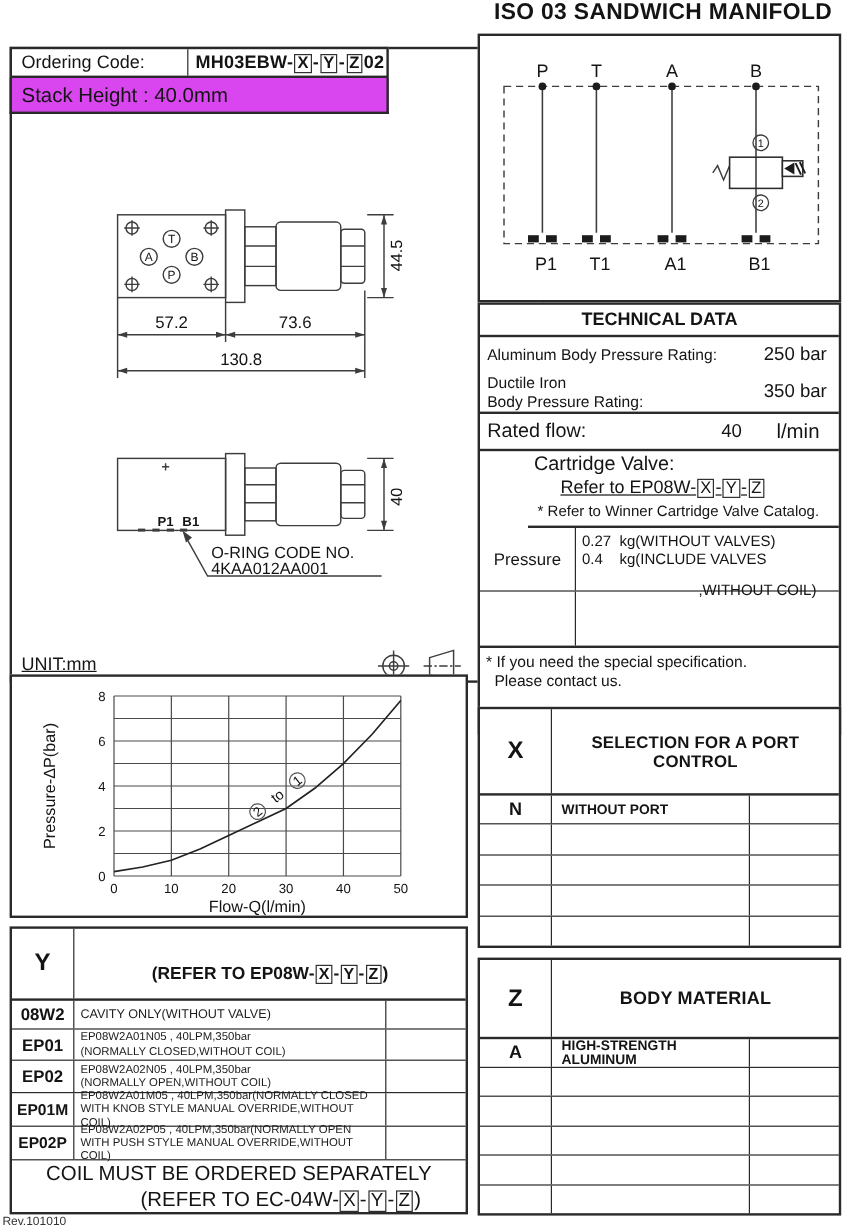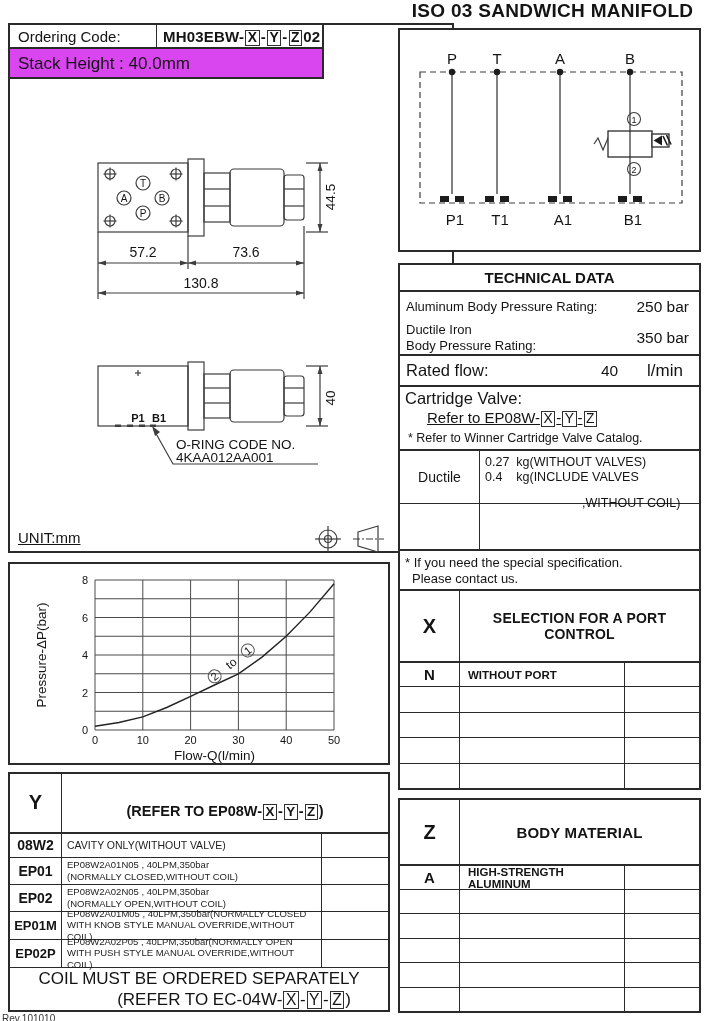--- a/index.html
+++ b/index.html
@@ -28,21 +28,21 @@
   .td-header{height:27px;border-bottom:2px solid #2a2a2a;text-align:center;font-weight:bold;font-size:15px;
              padding-top:4px;box-sizing:border-box;}
   .td-r1{height:30px;display:flex;align-items:center;box-sizing:border-box;}
   .td-r2{height:34px;display:flex;align-items:center;border-bottom:2px solid #2a2a2a;box-sizing:border-box;}
   .td-lab{flex:1;font-size:13px;padding-left:6px;line-height:1.2;}
   .td-val{font-size:15.5px;padding-right:10px;white-space:nowrap;}
   .td-flow{height:31px;display:flex;align-items:center;border-bottom:2px solid #2a2a2a;box-sizing:border-box;}
   .td-flow .fl{flex:1;font-size:16.5px;padding-left:6px;}
   .td-flow .fv{font-size:15.5px;width:46px;}
   .td-flow .fu{font-size:17px;width:52px;}
-  .td-cart{height:64px;border-bottom:2px solid #2a2a2a;box-sizing:border-box;padding:2px 0 0 5px;}
+  .td-cart{height:64px;border-bottom:2px solid #2a2a2a;box-sizing:border-box;padding:2px 0 0 5px;margin-left:40px;}
   .td-cart .c1{font-size:16.5px;}
   .td-cart .c2{font-size:15px;padding-left:22px;margin-top:1px;text-decoration:underline;}
   .td-cart .c3{font-size:12.5px;margin-top:4px;padding-left:3px;}
   .wt{border-bottom:2px solid #2a2a2a;box-sizing:border-box;}
   .wt-row{display:flex;box-sizing:border-box;}
   .wt-r1{height:53px;border-bottom:1.5px solid #2a2a2a;}
   .wt-r2{height:45px;}
   .wt-c1{width:80px;border-right:1.5px solid #2a2a2a;display:flex;align-items:center;justify-content:center;
          font-size:14px;box-sizing:border-box;}
   .wt-c2{flex:1;font-size:12.5px;padding:4px 0 0 5px;line-height:1.22;}
@@ -87,21 +87,21 @@
   .y-footer{flex:1;display:flex;flex-direction:column;justify-content:center;text-align:center;font-size:17px;line-height:1.25;}
   .y-footer .f2{padding-left:70px;}
 
   .footer-note{position:absolute;left:2px;top:1013px;font-size:10px;color:#333;}
 </style>
 </head>
 <body>
 
 <div class="sheet">
 
-  <div class="panel" style="left:8px;top:23px;width:446px;height:530px">
+  <div class="panel" style="left:8px;top:39px;width:446px;height:530px">
 
     <div class="oc-row">
       <div class="oc-label">Ordering Code:</div>
       <div class="oc-code"><span>MH03EBW-</span><span><span class="xbox">X</span>-<span class="xbox">Y</span>-<span class="xbox">Z</span></span><span>02</span></div>
     </div>
     <div class="sh-row">Stack Height : 40.0mm</div>
 
     <svg class="abs" style="left:78px;top:126px" width="304" height="156" viewBox="0 0 304 156">
       <g stroke="#3d3d3d" stroke-width="1.2" fill="none">
         <rect x="10" y="12" width="90" height="69"></rect>
@@ -353,21 +353,21 @@
       <text x="97" y="34" font-size="15" text-anchor="middle">T</text>
       <text x="160" y="34" font-size="15" text-anchor="middle">A</text>
       <text x="230" y="34" font-size="15" text-anchor="middle">B</text>
       <text x="55" y="195" font-size="15" text-anchor="middle">P1</text>
       <text x="100" y="195" font-size="15" text-anchor="middle">T1</text>
       <text x="163" y="195" font-size="15" text-anchor="middle">A1</text>
       <text x="233" y="195" font-size="15" text-anchor="middle">B1</text>
     </svg>
   </div>
 
-  <div class="panel tdp" style="left:398px;top:263px;width:303px;height:360px">
+  <div class="panel tdp" style="left:398px;top:252px;width:303px;height:360px">
     <div class="td-header">TECHNICAL DATA</div>
     <div class="td-r1">
       <div class="td-lab">Aluminum Body Pressure Rating:</div>
       <div class="td-val">250 bar</div>
     </div>
     <div class="td-r2">
       <div class="td-lab">
         <div>Ductile Iron</div>
         <div>Body Pressure Rating:</div>
       </div>
@@ -378,21 +378,21 @@
       <div class="fv">40</div>
       <div class="fu">l/min</div>
     </div>
     <div class="td-cart">
       <div class="c1">Cartridge Valve:</div>
       <div class="c2"><span>Refer to EP08W-</span><span><span class="xbox">X</span>-<span class="xbox">Y</span>-<span class="xbox">Z</span></span></div>
       <div class="c3">* Refer to Winner Cartridge Valve Catalog.</div>
     </div>
     <div class="wt">
       <div class="wt-row wt-r1">
-        <div class="wt-c1">Ductile</div>
+        <div class="wt-c1">Pressure</div>
         <div class="wt-c2">
           <div>0.27  kg(WITHOUT VALVES)</div>
           <div>0.4    kg(INCLUDE VALVES</div>
           <div class="wt-ind">,WITHOUT COIL)</div>
         </div>
       </div>
       <div class="wt-row wt-r2">
         <div class="wt-c1"></div>
           <div class="wt-c2"></div>
       </div>

